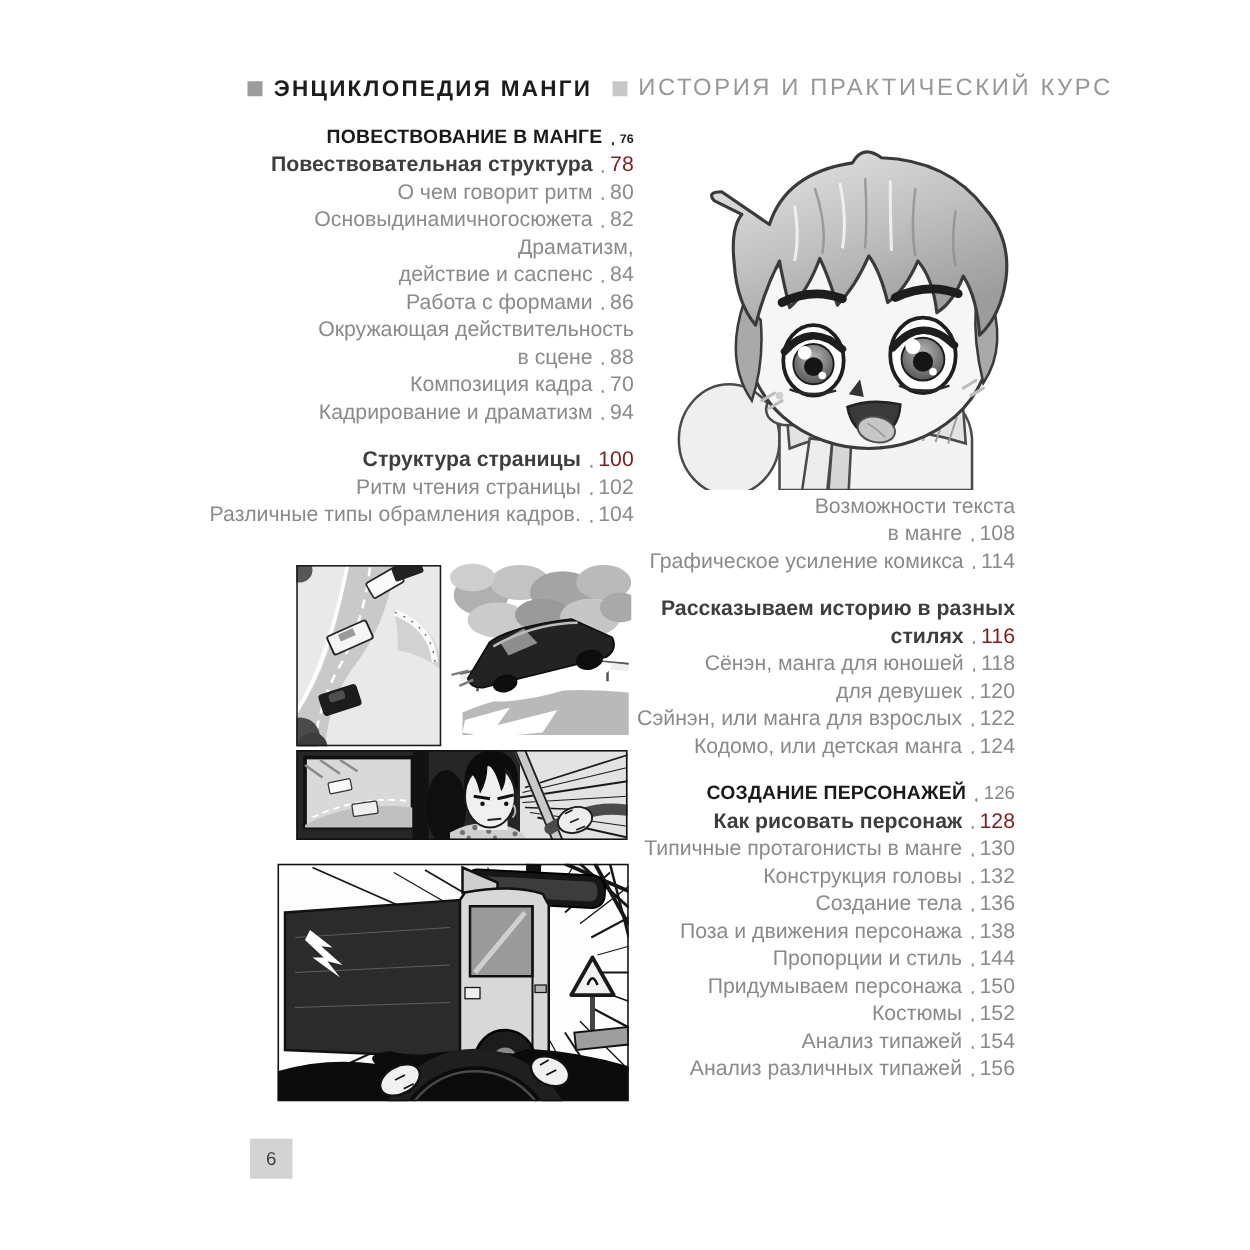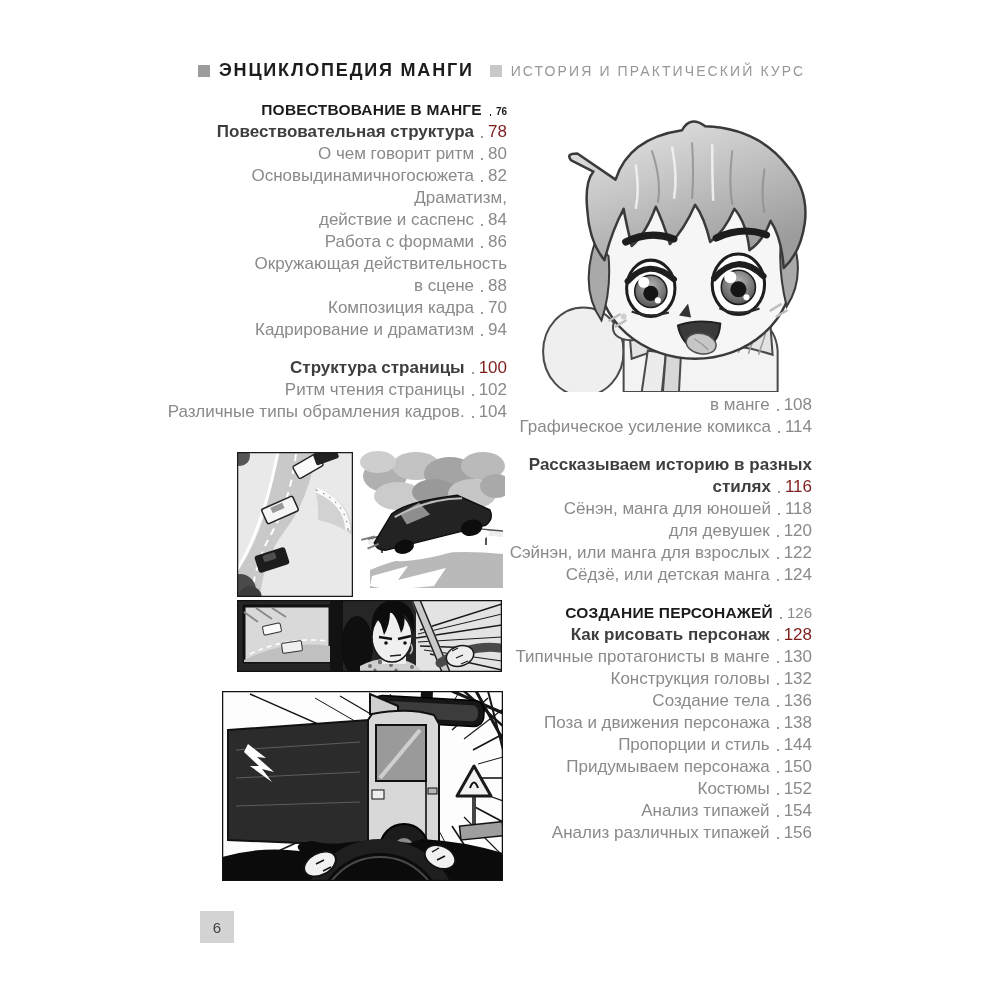--- a/index.html
+++ b/index.html
@@ -4,21 +4,21 @@
 <style>
   html,body{margin:0;padding:0;background:#ffffff;}
   body{width:1000px;height:1000px;position:relative;font-family:"Liberation Sans",sans-serif;overflow:hidden;}
 
   
   .hdr{position:absolute;left:198px;top:60px;display:flex;align-items:center;}
   .sq{width:12px;height:12px;flex:0 0 auto;}
   .sq.dark{background:#9c9c9c;}
   .sq.light{background:#c8c8c8;margin-left:16px;}
   .t1{font-size:18px;font-weight:bold;letter-spacing:1.8px;color:#1c1c1c;margin-left:9px;white-space:nowrap;}
-  .t2{font-size:14px;letter-spacing:2.1px;color:#979797;margin-left:9px;white-space:nowrap;}
+  .t2{font-size:19px;letter-spacing:2.1px;color:#979797;margin-left:9px;white-space:nowrap;}
 
   
   .toc{position:absolute;display:flex;flex-direction:column;align-items:flex-end;}
   #toc-left{left:203px;top:99px;width:304px;}
   #toc-right{left:518px;top:394px;width:294px;}
   .row{display:flex;align-items:baseline;height:22px;font-size:17px;color:#8a8a8a;line-height:22px;}
   .row .lbl{white-space:nowrap;flex:0 0 auto;}
   .lead{flex:1 1 auto;min-width:4px;margin:0 5px;align-self:stretch;
         background-image:radial-gradient(circle,#9a9a9a 1.2px,transparent 1.45px);
         background-size:7px 4px;background-repeat:repeat-x;background-position:left bottom 4px;}
@@ -116,20 +116,23 @@
     </div>
   <div class="row ind">
       <span class="lbl">Различные типы обрамления кадров.</span>
       <span class="lead"></span>
       <span class="pg">104</span>
     </div>
 </div>
 
 <div class="toc" id="toc-right">
   <div class="row ind">
+      <span class="lbl">Возможности текста</span>
+    </div>
+  <div class="row ind">
       <span class="lbl">в манге</span>
       <span class="lead"></span>
       <span class="pg">108</span>
     </div>
   <div class="row ind">
       <span class="lbl">Графическое усиление комикса</span>
       <span class="lead"></span>
       <span class="pg">114</span>
     </div>
   <div class="sp"></div>
@@ -150,21 +153,21 @@
       <span class="lbl">для девушек</span>
       <span class="lead"></span>
       <span class="pg">120</span>
     </div>
   <div class="row ind">
       <span class="lbl">Сэйнэн, или манга для взрослых</span>
       <span class="lead"></span>
       <span class="pg">122</span>
     </div>
   <div class="row ind">
-      <span class="lbl">Сёдзё, или детская манга</span>
+      <span class="lbl">Кодомо, или детская манга</span>
       <span class="lead"></span>
       <span class="pg">124</span>
     </div>
   <div class="sp"></div>
   <div class="row h1">
       <span class="lbl">СОЗДАНИЕ ПЕРСОНАЖЕЙ</span>
       <span class="lead"></span>
       <span class="pg">126</span>
     </div>
   <div class="row h2">

